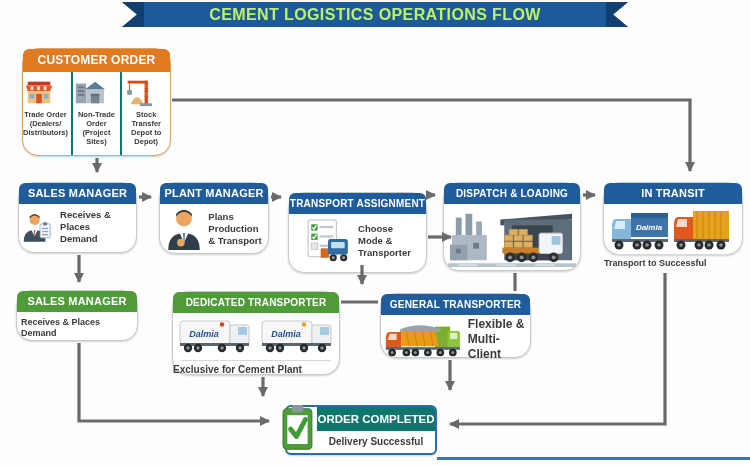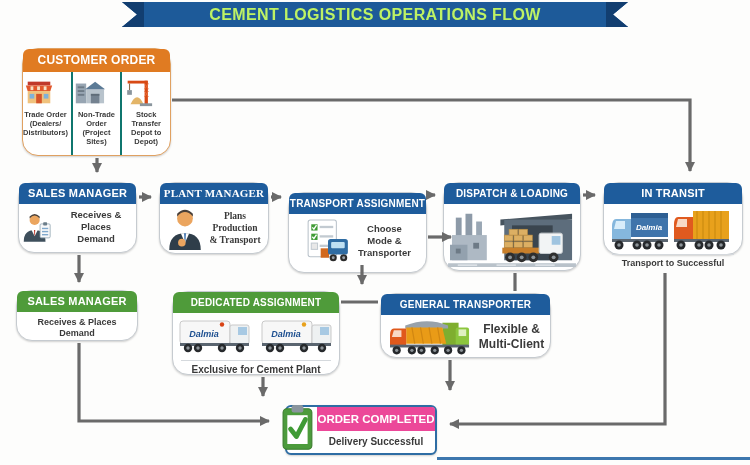--- a/index.html
+++ b/index.html
@@ -16,48 +16,48 @@
   .ribbon-text{position:relative;color:#bef264;font-weight:bold;font-size:16px;letter-spacing:.4px;}
 
   
   .node{position:absolute;background:#fff;border:1.5px solid #c6cbd0;border-radius:16px;
         box-shadow:0 1px 2px rgba(0,0,0,.18);box-sizing:border-box;}
   .hd{height:21px;line-height:21px;text-align:center;color:#fff;font-weight:bold;font-size:11px;
       letter-spacing:.2px;border-radius:6px 6px 0 0;}
   .hd.blue{background:#1e5c9c;} .hd.green{background:#4f9b3a;} .hd.orange{background:#e07b22;}
   .hd.tight{font-size:10px;}
   .body-row{display:flex;align-items:center;justify-content:center;gap:6px;padding:4px 4px;}
-  .cap{font-size:9.5px;font-weight:bold;color:#3a3a3a;text-align:center;white-space:pre-line;line-height:1.25;}
+  .cap{font-size:9.5px;font-weight:bold;color:#3a3a3a;text-align:left;white-space:pre-line;line-height:1.25;}
   .divider{height:1px;background:#d5d9dd;margin:1px 8px;}
 
   
   .co{left:22px;top:48px;width:149px;height:108px;border-color:#e0a161;}
   .co .hd{height:23px;line-height:23px;font-size:12px;}
   .co-body{display:flex;height:83px;}
   .co-item{flex:1;display:flex;flex-direction:column;align-items:flex-start;justify-content:flex-start;
            padding-top:5px;gap:3px;}
   .co-item + .co-item{border-left:2px solid #0f766e;}
   .cap-sm{font-size:7.5px;font-weight:bold;color:#3a3a3a;text-align:center;white-space:pre-line;line-height:1.2;}
 
   
   .sm1{left:18px;top:182px;width:119px;height:71px;}
-  .pm {left:159px;top:182px;width:110px;height:72px;font-family:Liberation Serif, serif;}
+  .pm {left:159px;top:182px;width:110px;height:72px;}
   .ta {left:288px;top:192px;width:139px;height:81px;}
   .dl {left:443px;top:182px;width:138px;height:89px;}
   .it {left:603px;top:182px;width:140px;height:73px;}
   .sm2{left:16px;top:290px;width:122px;height:51px;}
   .dt {left:172px;top:291px;width:168px;height:84px;}
-  .gt {left:380px;top:293px;width:171px;height:65px;}
+  .gt {left:380px;top:293px;width:151px;height:65px;}
   .sm2 .body-row{height:24px;}
   .sm2 .cap{font-size:9px;}
   .it .cap{font-size:9px;}
 
   
   .oc{left:285px;top:405px;width:152px;height:50px;border:2px solid #2e6da4;border-radius:6px;}
-  .oc-hd{margin-left:30px;height:24px;line-height:24px;background:#ec4899;color:#fff;font-weight:bold;
+  .oc-hd{margin-left:30px;height:24px;line-height:24px;background:#0f766e;color:#fff;font-weight:bold;
          font-size:11.5px;text-align:center;border-radius:0 3px 0 0;}
   .oc-cap{margin-left:30px;height:32px;line-height:22px;text-align:center;font-size:10px;
           font-weight:bold;color:#3a3a3a;}
   .oc-clip{position:absolute;left:-5px;top:-3px;}
 
   
   .wires{position:absolute;left:0;top:0;width:750px;height:465px;pointer-events:none;}
   .wire{fill:none;stroke:#6a6a6a;stroke-width:3.2;}
 
   .bottom-line{position:absolute;left:437px;top:457px;width:313px;height:3px;background:#3d77ae;}
@@ -270,21 +270,21 @@
   </div>
 
   <div class="node sm2">
     <div class="hd green">SALES MANAGER</div>
     <div class="body-row">
       <div class="cap">Receives &amp; Places Demand</div>
     </div>
   </div>
 
   <div class="node dt">
-    <div class="hd green tight">DEDICATED ASSIGNMENT</div>
+    <div class="hd green tight">DEDICATED TRANSPORTER</div>
     <div class="body-row" style="padding:3px 2px 1px;">
       <svg width="156" height="42" viewBox="0 0 156 42">
         <rect x="2" y="5" width="50" height="23" rx="3" fill="#f7f7f7" stroke="#c9c9c9"></rect>
         <circle cx="44" cy="8.5" r="2.2" fill="#d84315"></circle>
         <text x="26" y="21" font-size="9" font-style="italic" font-weight="bold" fill="#1d4f90" text-anchor="middle">Dalmia</text>
         <rect x="52" y="9" width="19" height="19" rx="2" fill="#eef1f2" stroke="#c9c9c9"></rect>
         <rect x="60" y="11" width="9" height="8" fill="#a7c9e3"></rect>
         <rect x="2" y="27" width="69" height="3" fill="#5a6570"></rect>
         <circle cx="10" cy="32" r="4.2" fill="#26292c"></circle>
           <circle cx="10" cy="32" r="1.7" fill="#8d9499"></circle>

